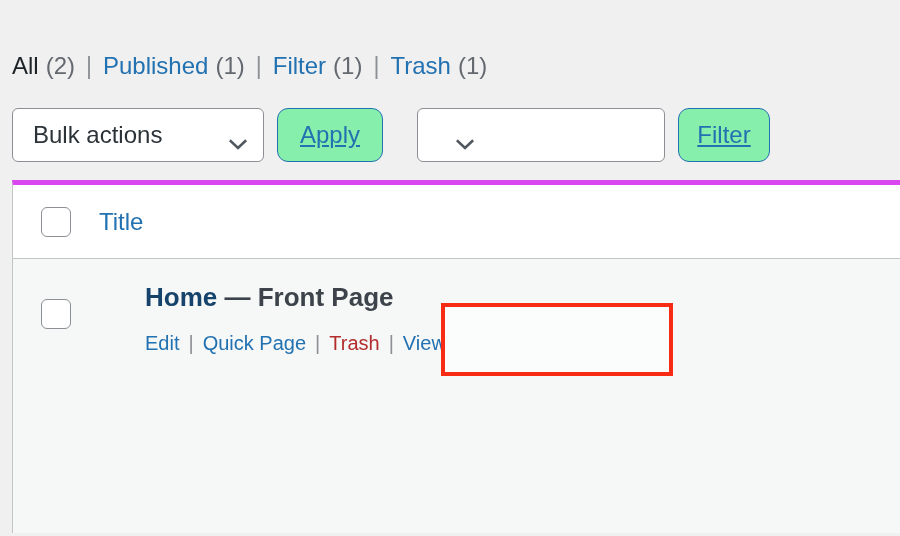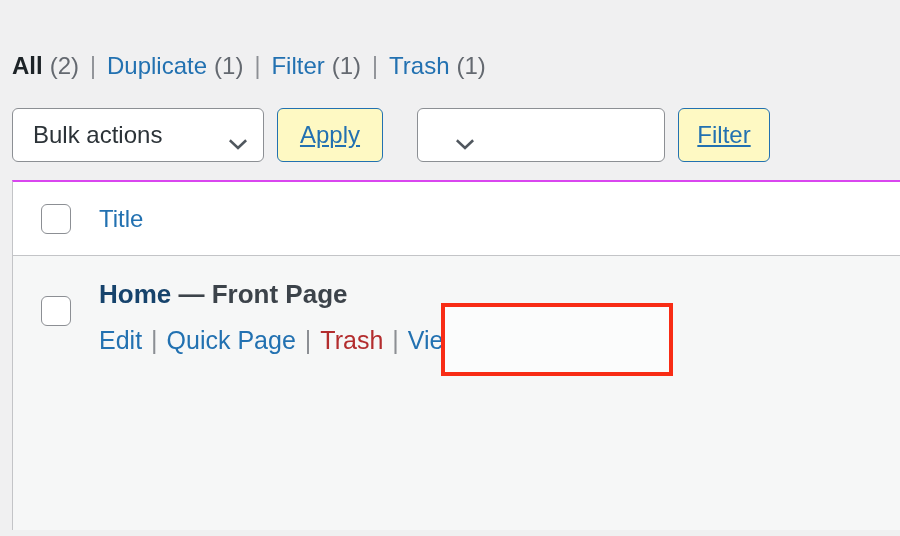--- a/index.html
+++ b/index.html
@@ -36,21 +36,21 @@
   .status-item {
     display: inline-flex;
     align-items: baseline;
     text-decoration: none;
   }
   .status-label {
     color: #2271b1;
   }
   .status-item.current .status-label {
     color: #1d2327;
-    font-weight: 700;
+    font-weight: 400;
   }
   .status-count {
     color: #646970;
     margin-left: 7px;
   }
   .status-sep {
     color: #8c8f94;
     margin: 0 11px;
     font-size: 23px;
   }
@@ -91,39 +91,39 @@
     margin-left: 18px;
     width: 18px;
     height: 12px;
   }
   .btn-secondary {
     display: inline-flex;
     align-items: center;
     justify-content: center;
     height: 54px;
     box-sizing: border-box;
-    background: #fef9c3;
+    background: #86efac;
     border: 1px solid #2271b1;
-    border-radius: 6px;
+    border-radius: 11px;
     color: #2271b1;
     font-size: 24px;
     line-height: 28px;
     padding: 0 17px;
   }
   .btn-apply { margin-left: 13px; width: 106px; }
   .btn-filter { margin-left: 13px; width: 92px; }
   .toolbar .gap { width: 34px; }
 
   
   .list-table {
     position: absolute;
     left: 12px;
     top: 180px;
     width: 888px;
-    border-top: 2px solid #d946ef;
+    border-top: 5px solid #d946ef;
     border-left: 1px solid #c3c4c7;
     box-sizing: border-box;
     background: #ffffff;
   }
   .table-head {
     display: flex;
     align-items: center;
     height: 74px;
     background: #ffffff;
     border-bottom: 1px solid #c3c4c7;
@@ -150,20 +150,21 @@
     line-height: 28px;
     text-decoration: none;
   }
   .table-row {
     background: #f6f7f7;
     min-height: 274px;
     display: flex;
     align-items: flex-start;
     box-sizing: border-box;
     padding-top: 22px;
+    gap: 46px;
   }
   .row-cb {
     width: 86px;
     flex: 0 0 auto;
     display: flex;
     justify-content: center;
     padding-top: 18px;
   }
   .row-body { padding-top: 0; }
   .row-title {
@@ -174,21 +175,21 @@
   }
   .row-title .main-link {
     color: #16436c;
     text-decoration: none;
   }
   .row-title .post-state {
     color: #3c434a;
   }
   .row-actions {
     margin-top: 15px;
-    font-size: 25px;
+    font-size: 20px;
     line-height: 30px;
     white-space: nowrap;
     display: flex;
     align-items: baseline;
   }
   .row-actions a {
     color: #2271b1;
     text-decoration: none;
   }
   .row-actions a.trash { color: #b32d2e; }
@@ -234,21 +235,21 @@
 
 <div class="screen">
 
   <div class="status-links">
     <a class="status-item current" href="#">
       <span class="status-label">All</span>
       <span class="status-count">(2)</span>
     </a>
     <span class="status-sep">|</span>
     <a class="status-item" href="#">
-      <span class="status-label">Duplicate</span>
+      <span class="status-label">Published</span>
       <span class="status-count">(1)</span>
     </a>
     <span class="status-sep">|</span>
     <a class="status-item" href="#">
       <span class="status-label">Filter</span>
       <span class="status-count">(1)</span>
     </a>
     <span class="status-sep">|</span>
     <a class="status-item" href="#">
       <span class="status-label">Trash</span>

